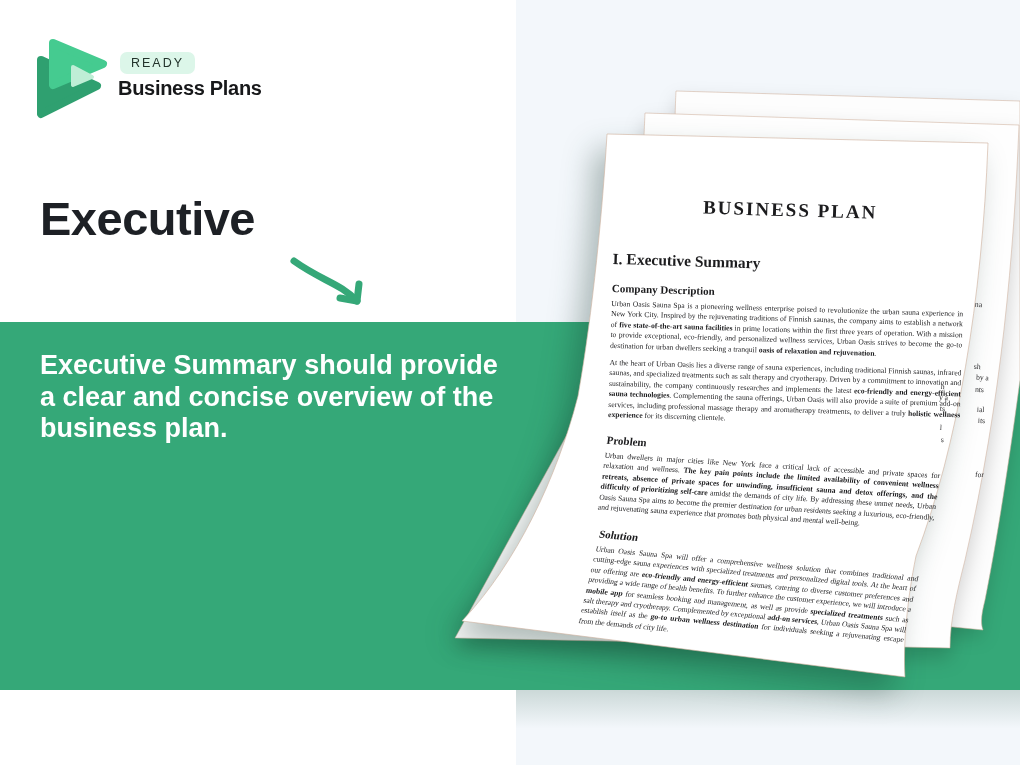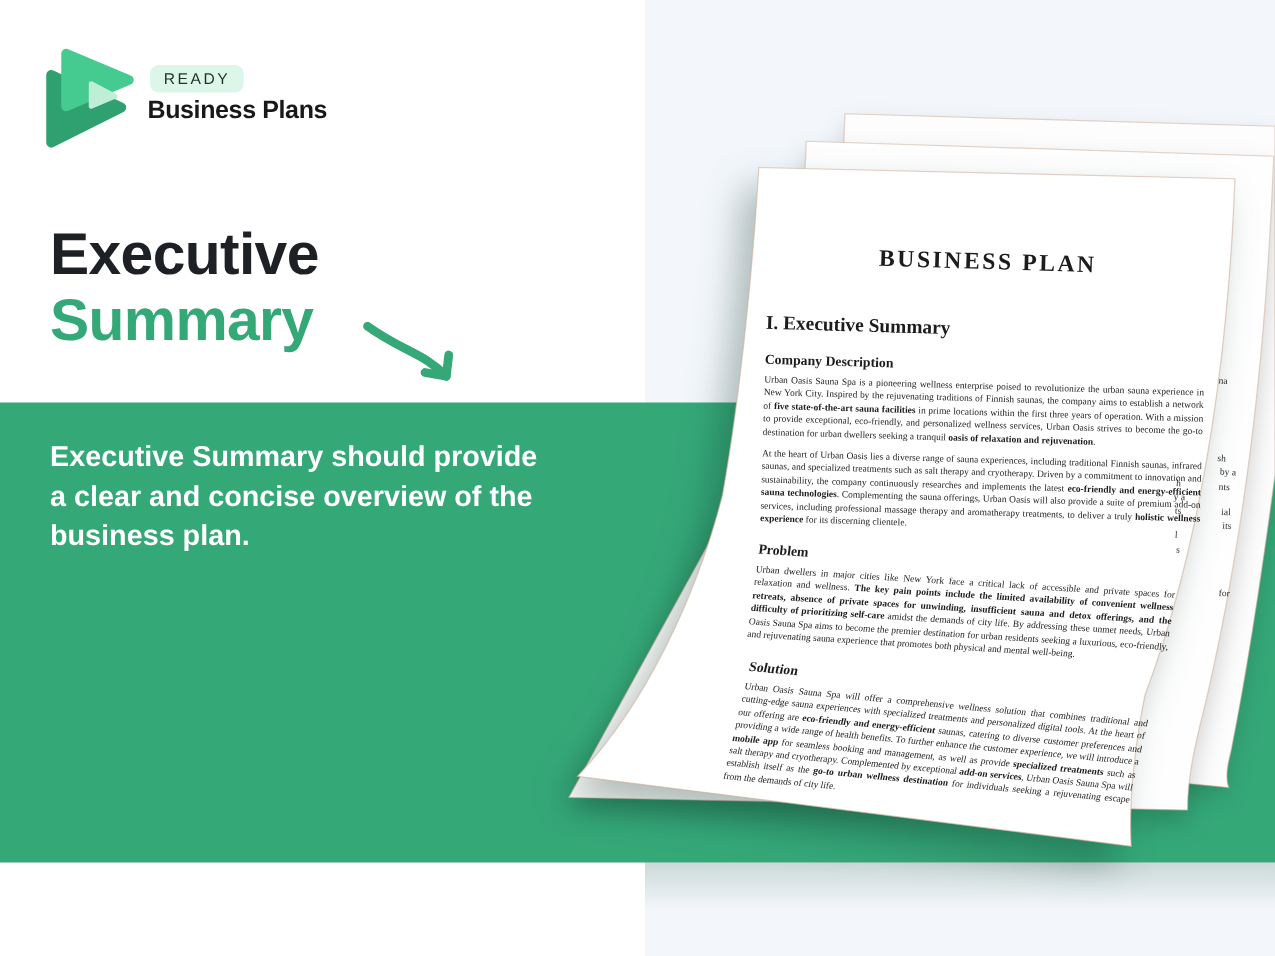--- a/index.html
+++ b/index.html
@@ -31,25 +31,25 @@
   .sec-1{transform:rotate(1.8deg) skewX(-4deg);transform-origin:0 0;width:336px;}
   .sec-2{transform:rotate(3.6deg) skewX(-8deg);transform-origin:0 0;width:324px;margin-left:-4px;}
   
   .logo-mark{position:absolute;left:20px;top:28px;z-index:5;}
   .brand-badge{position:absolute;left:120px;top:52px;z-index:5;background:#dcf6e9;color:#22332b;
     font-size:12.5px;font-weight:500;letter-spacing:2px;padding:4px 11px;border-radius:7px;text-align:center;}
   .brand-name{position:absolute;left:118px;top:77px;z-index:5;font-size:20px;font-weight:800;
     color:#17181a;letter-spacing:-0.3px;}
   .hero{position:absolute;left:40px;top:176px;z-index:5;font-size:47px;line-height:53px;
     font-weight:800;letter-spacing:-0.5px;}
-  .hero-line1{color:#1d2025;}
+  .hero-line1{color:#1d2025;margin-top:16px;}
   .hero-line2{color:#35a878;}
   .hero-arrow{position:absolute;left:288px;top:256px;z-index:5;}
   .panel-text{position:absolute;left:40px;top:350px;width:478px;z-index:5;color:#ffffff;}
-  .panel-text p{margin:0;font-size:23px;line-height:31.5px;font-weight:700;white-space:pre-line;}
+  .panel-text p{margin:0;font-size:27px;line-height:31.5px;font-weight:700;white-space:pre-line;}
   .panel-text p + p{margin-top:31px;}
 </style>
 </head>
 <body>
 
 <div class="bg-right"></div>
 <div class="green-band"></div>
 <div class="band-shadow"></div>
 
 <svg class="pages" viewBox="0 0 1020 765">
@@ -99,21 +99,20 @@
 <svg class="logo-mark" width="95" height="95" viewBox="0 0 95 95">
   <polygon points="21,32 77,58 21,86" fill="#2fa070" stroke="#2fa070" stroke-width="8" stroke-linejoin="round"></polygon>
   <polygon points="33,15 83,36 33,57" fill="#45cb90" stroke="#45cb90" stroke-width="8" stroke-linejoin="round"></polygon>
   <polygon points="53,39 72,49 53,57" fill="#bfeed6" stroke="#bfeed6" stroke-width="4" stroke-linejoin="round"></polygon>
 </svg>
 <div class="brand-badge">READY</div>
 <div class="brand-name">Business Plans</div>
 
 <div class="hero">
   <div class="hero-line1">Executive</div>
-  <div class="hero-line2">Summary</div>
 </div>
 
 <svg class="hero-arrow" width="90" height="60" viewBox="0 0 90 60">
   <path d="M 6,5 C 34,25 52,27 69,45" fill="none" stroke="#35a878" stroke-width="7" stroke-linecap="round"></path>
   <path d="M 69,45 L 52,42 M 69,45 L 71,28" fill="none" stroke="#35a878" stroke-width="7" stroke-linecap="round"></path>
 </svg>
 
 <div class="panel-text">
   <p>Executive Summary should provide
 a clear and concise overview of the

